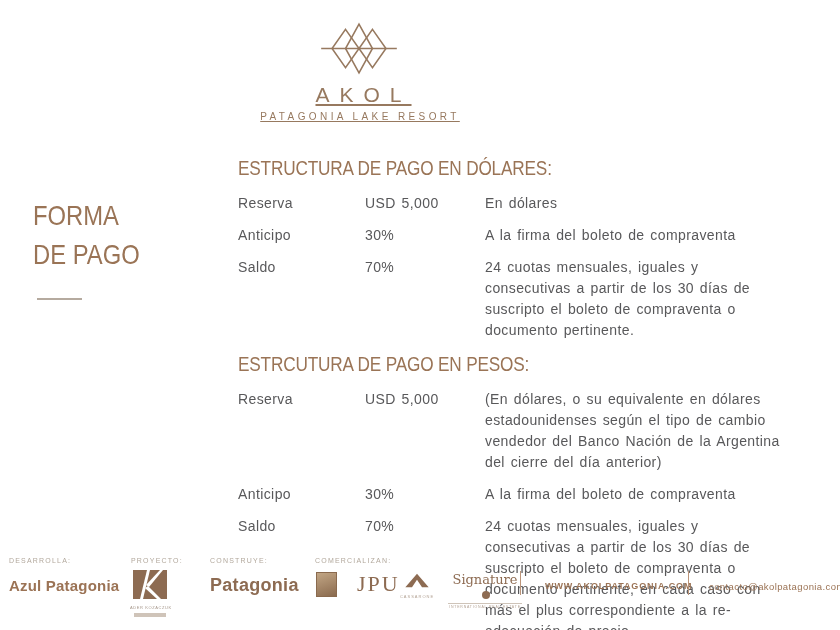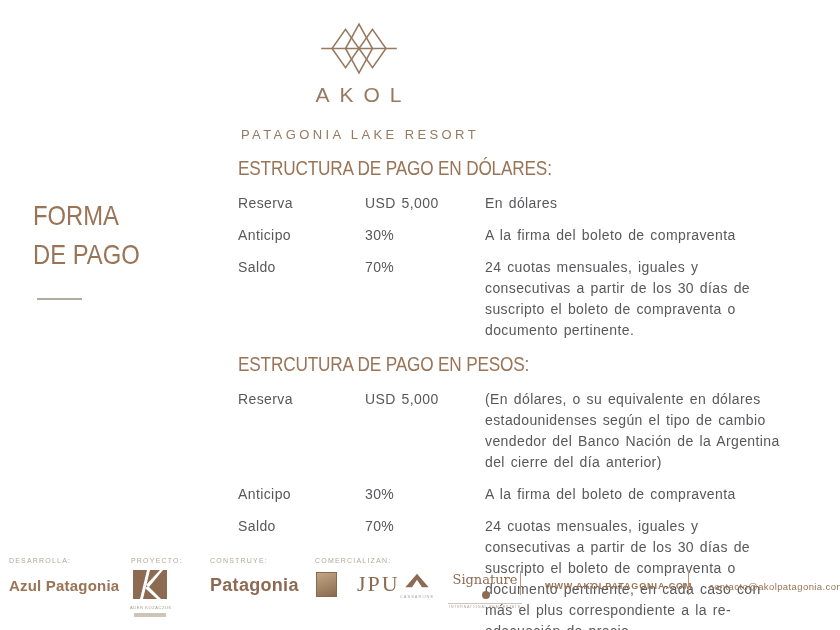--- a/index.html
+++ b/index.html
@@ -1,24 +1,24 @@
 <!DOCTYPE html>
 <html><head>
 <meta charset="utf-8">
 <style>
   * { margin:0; padding:0; box-sizing:border-box; }
   html,body { width:840px; height:630px; background:#ffffff; overflow:hidden;
               font-family:"Liberation Sans", sans-serif; }
   .page { position:relative; width:840px; height:630px; background:#ffffff; }
 
   
-  .brand { position:absolute; top:20px; left:0; width:717px; text-align:center; color:#97795f; }
+  .brand { position:absolute; top:20px; left:0; width:717px; text-align:center; color:#97795f;text-decoration:underline; }
   .brand-mark { display:block; margin:0 auto; }
   .brand-name { margin-top:6px; font-size:21px; font-weight:400; letter-spacing:10px; padding-left:10px; color:#97795f; }
-  .brand-tagline { margin-top:20px; font-size:13px; letter-spacing:3.4px; padding-left:3px; color:#97795f; }
+  .brand-tagline { margin-top:4px; font-size:10px; letter-spacing:3.4px; padding-left:3px; color:#97795f; }
 
   
   .title-block { position:absolute; left:33px; top:151px;margin-top:45px; }
   .page-title { color:#9a7456; font-size:28px; line-height:39px; font-weight:400;
                 transform:scaleX(0.85); transform-origin:left top; white-space:nowrap; }
   .title-dash { margin-top:24px; margin-left:4px; width:45px; border-top:2px solid #b5aa9f; }
 
   
   .content { position:absolute; left:238px; top:156px; width:570px; }
   .section-heading { color:#9a7456; font-size:20px; line-height:24px; font-weight:400;

